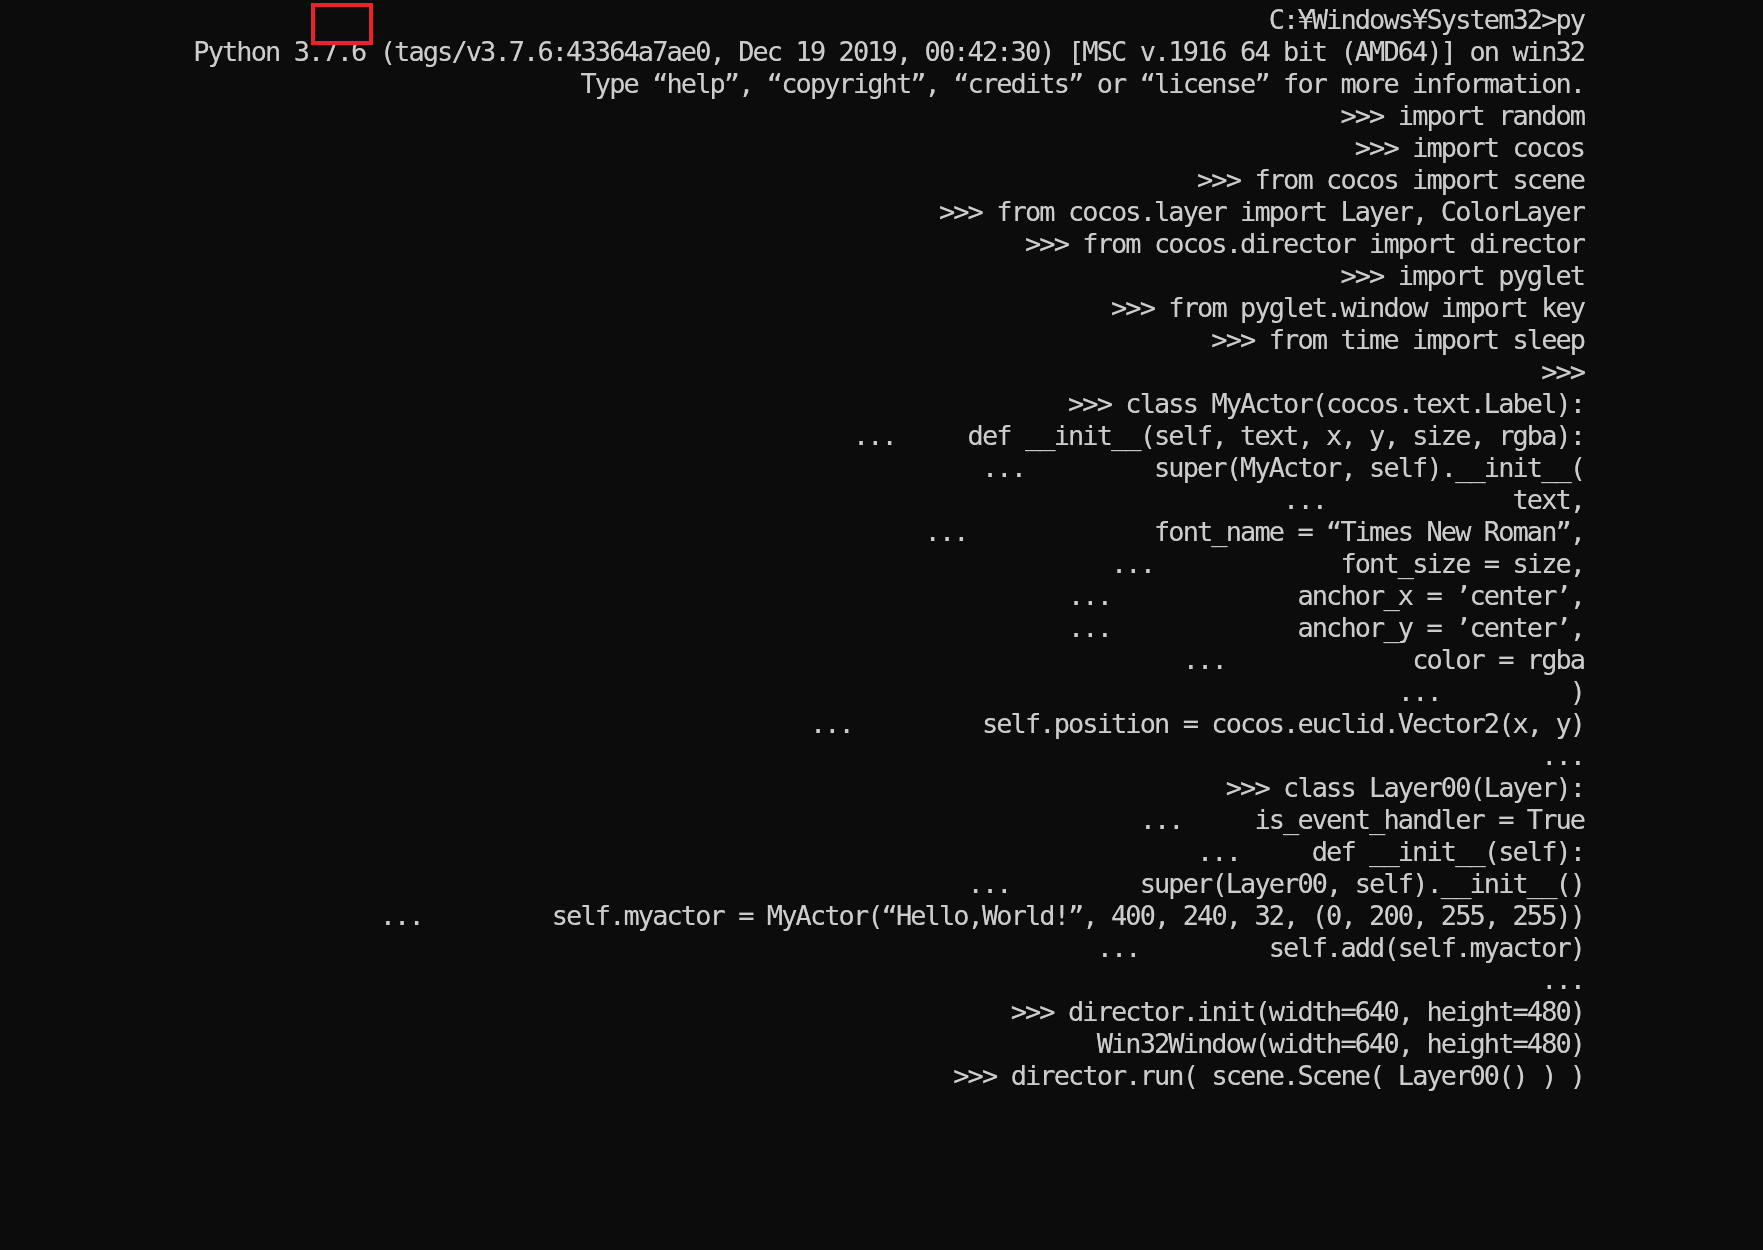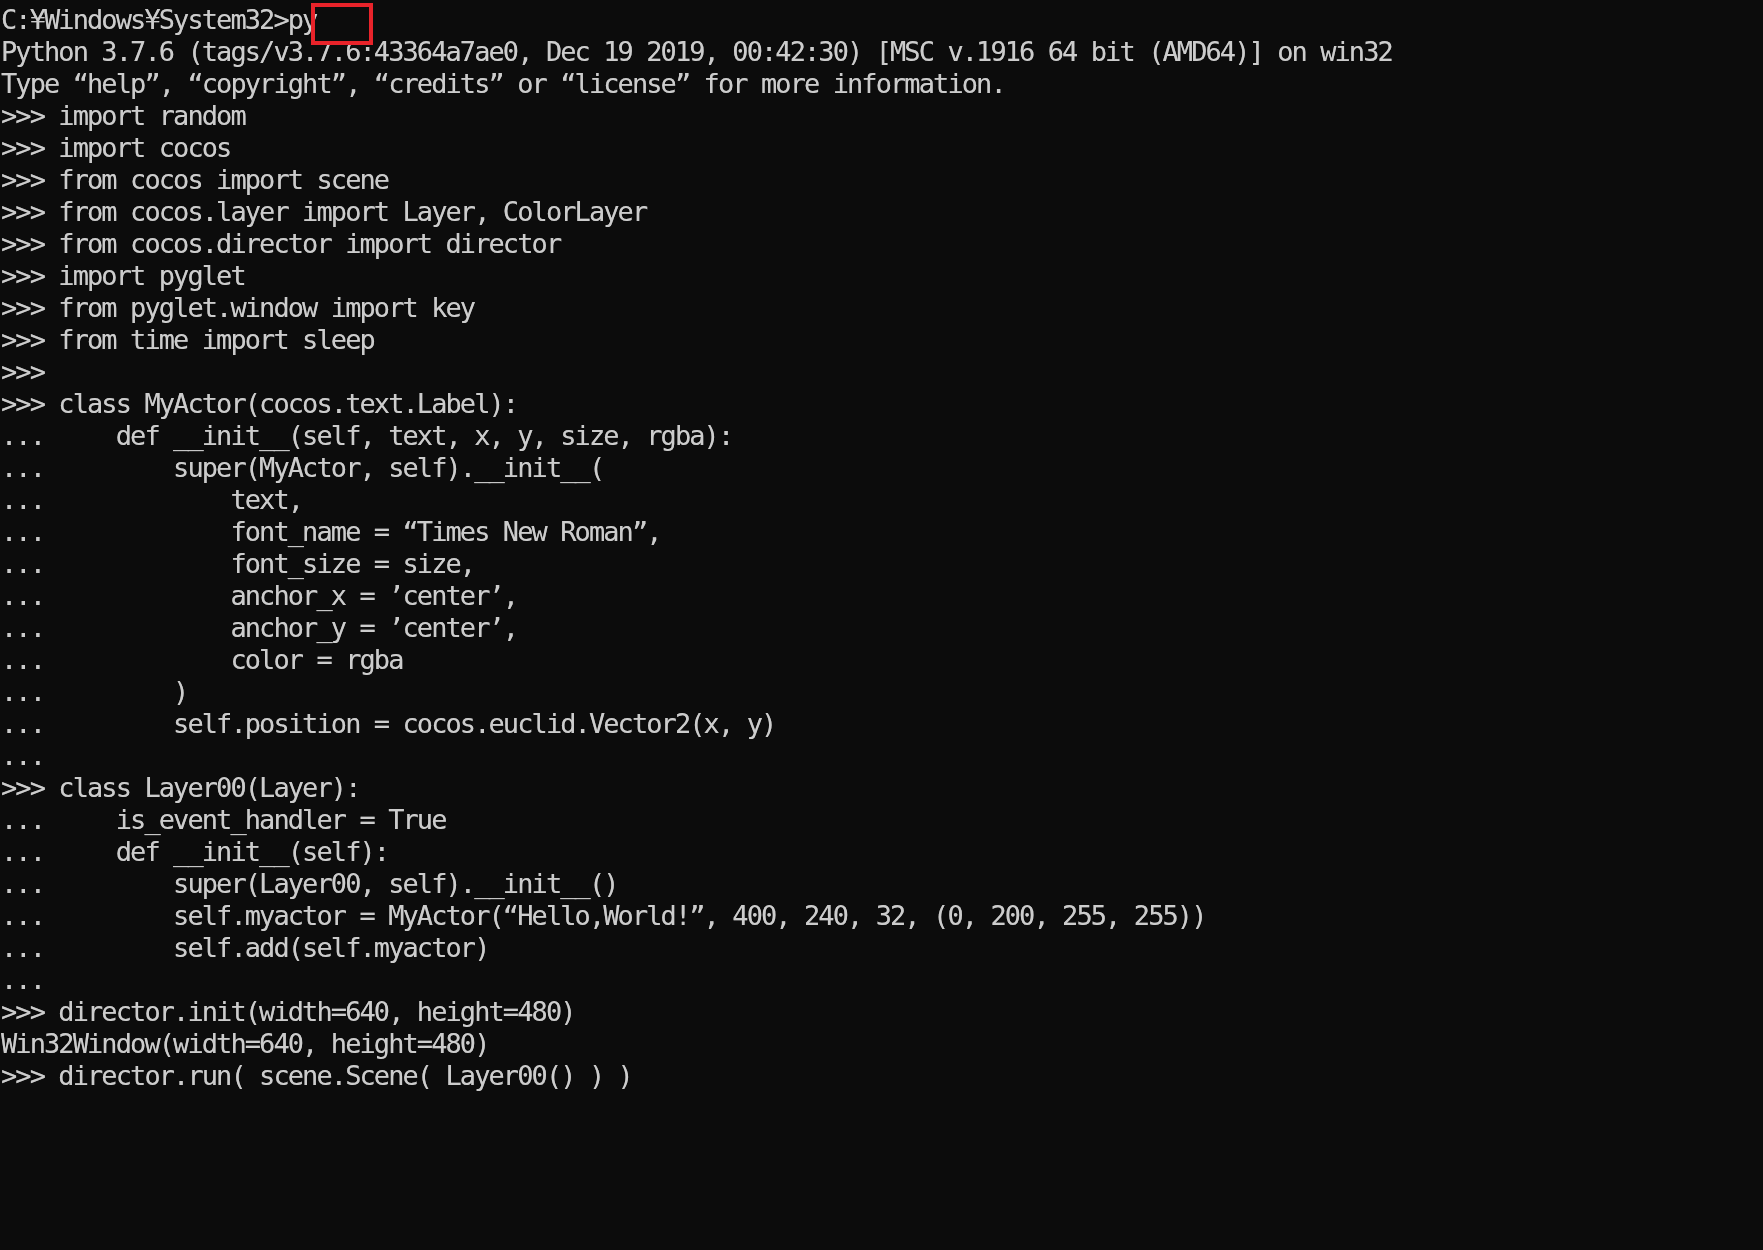--- a/index.html
+++ b/index.html
@@ -24,20 +24,21 @@
     box-sizing: border-box;
   }
 
   #console-lines {
     position: absolute;
     left: 0;
     top: 0;
     width: 1586px;
     padding: 4px 0 0 1px;
     box-sizing: border-box;
+    text-align: right;
   }
 
   .line {
     display: block;
     height: 32px;
     line-height: 32px;
     font-size: 27px;
     font-family: "DejaVu Sans Mono", "Liberation Mono", monospace;
     color: #cccccc;
     white-space: pre;

